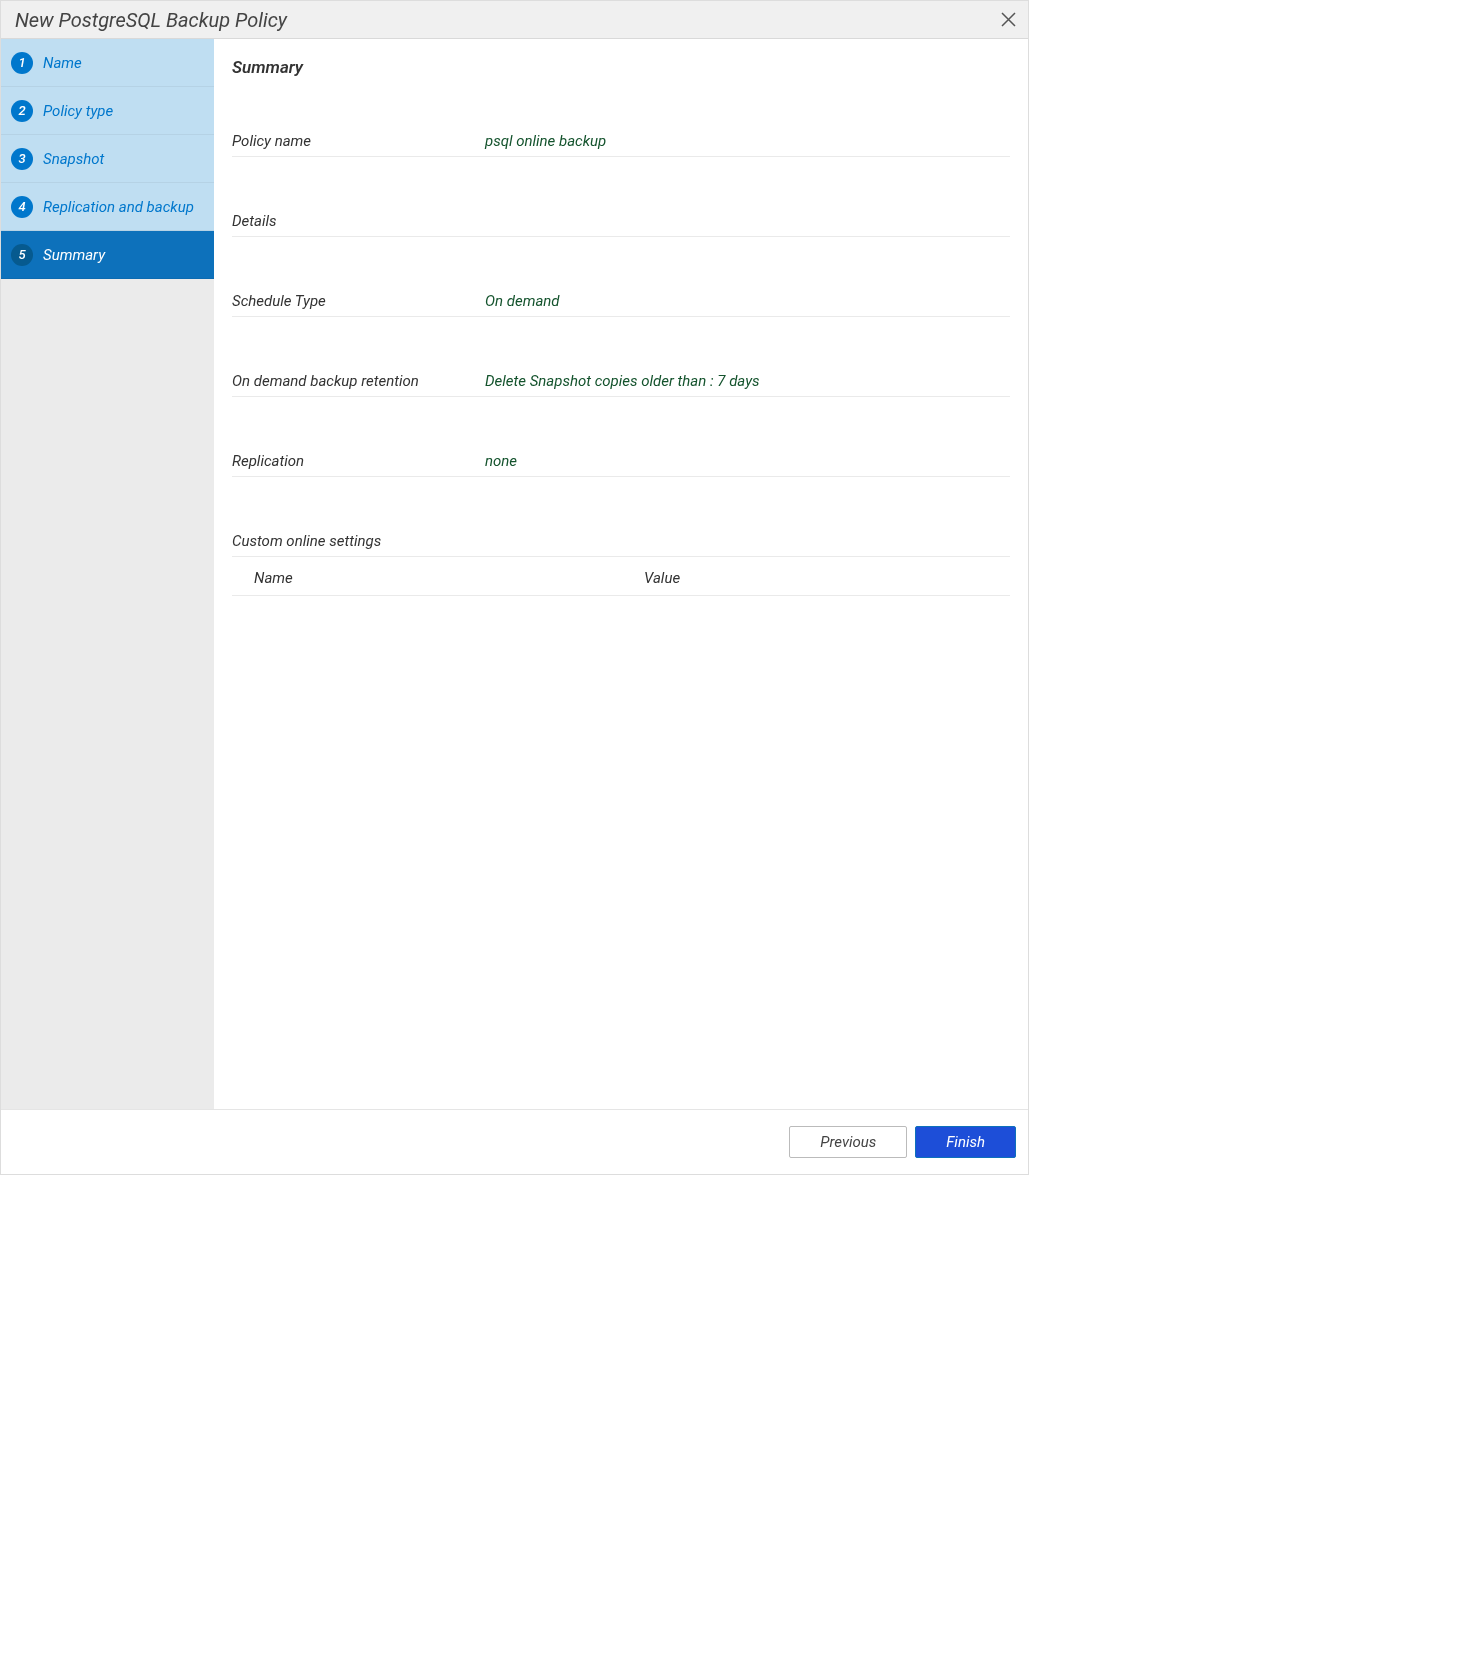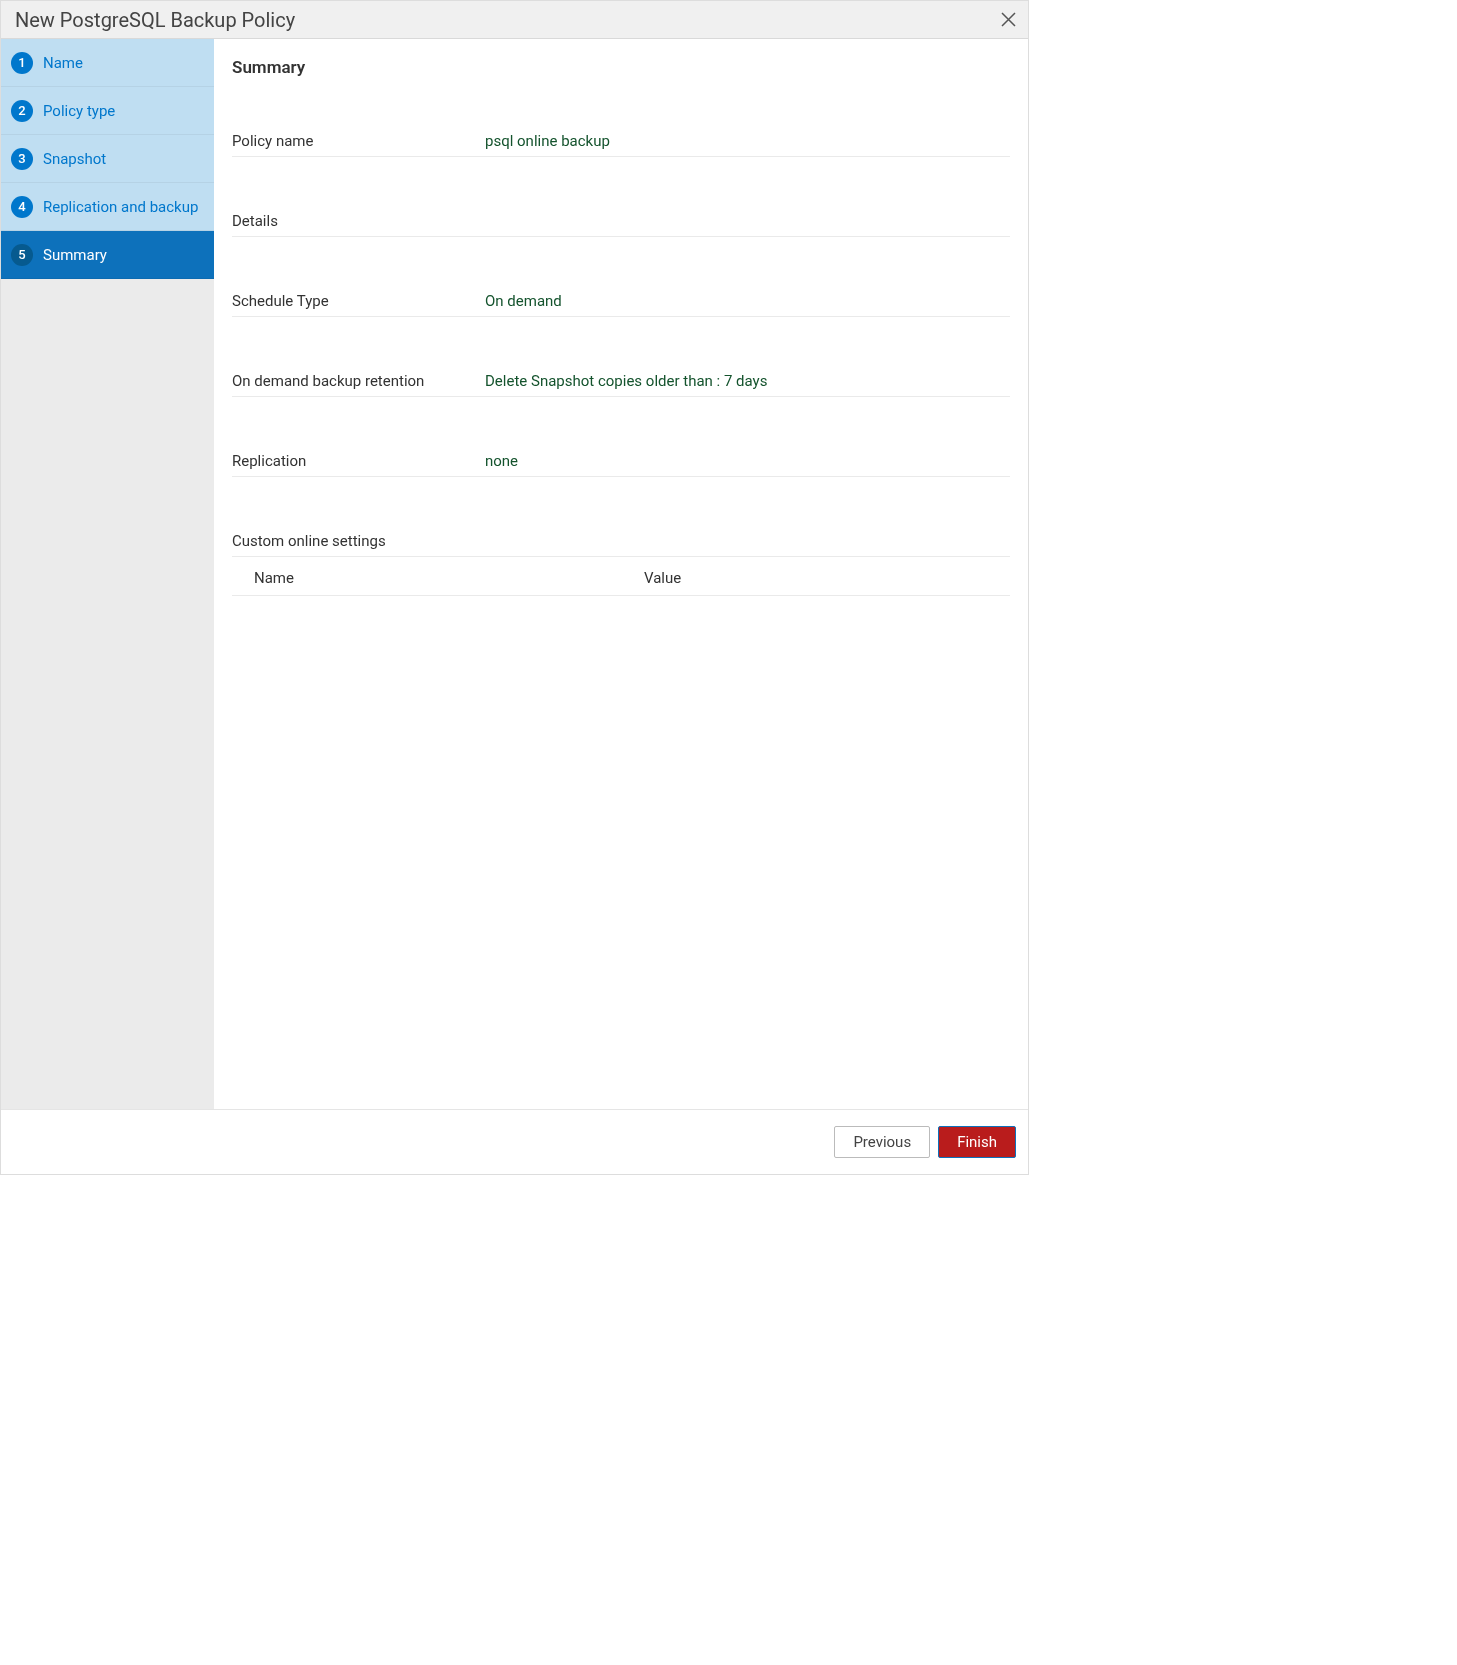--- a/index.html
+++ b/index.html
@@ -9,20 +9,21 @@
       color: #333;
       background: #fff;
     }
     .dialog {
       width: 1029px;
       height: 1175px;
       background: #f0f0f0;
       display: flex;
       flex-direction: column;
       border: 1px solid #ddd;
+      font-style: italic;
     }
     .dialog-header {
       height: 38px;
       background: #f0f0f0;
       display: flex;
       align-items: center;
       justify-content: space-between;
       padding: 0 10px 0 14px;
       border-bottom: 1px solid #d9d9d9;
     }
@@ -137,35 +138,35 @@
       background: #fff;
       display: flex;
       align-items: center;
       justify-content: flex-end;
       padding-right: 12px;
       gap: 8px;
       border-top: 1px solid #e5e5e5;
     }
     .btn {
       height: 32px;
-      padding: 0 18px;
+      padding: 0 30px;
       font-size: 15px;
       cursor: pointer;
       border-radius: 2px;
       display: flex;
       align-items: center;
       justify-content: center;
     }
     .btn-prev {
       background: #fff;
       border: 1px solid #bbb;
       color: #444;
     }
     .btn-finish {
-      background: #b91c1c;
+      background: #1d4ed8;
       border: 1px solid #0d71bb;
       color: #fff;
     }
   </style>
 </head>
 <body>
 
 <div class="dialog">
   <div class="dialog-header">
     <div class="dialog-title">New PostgreSQL Backup Policy</div>

